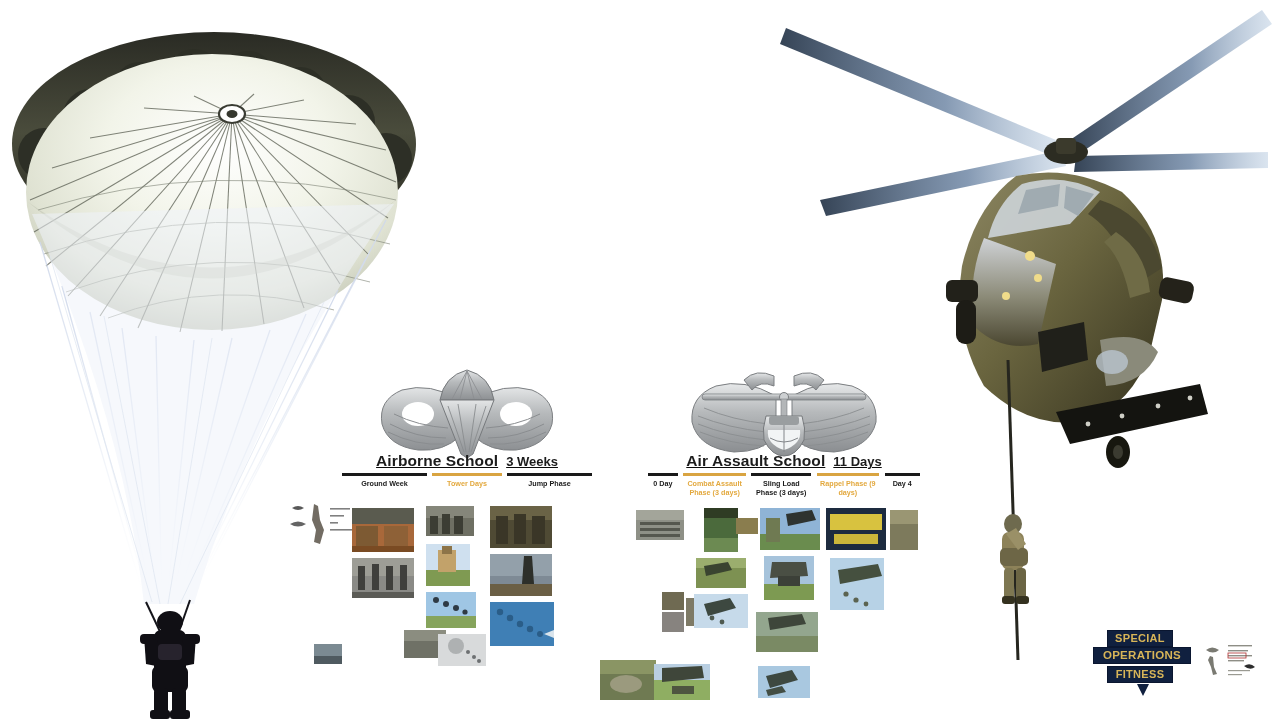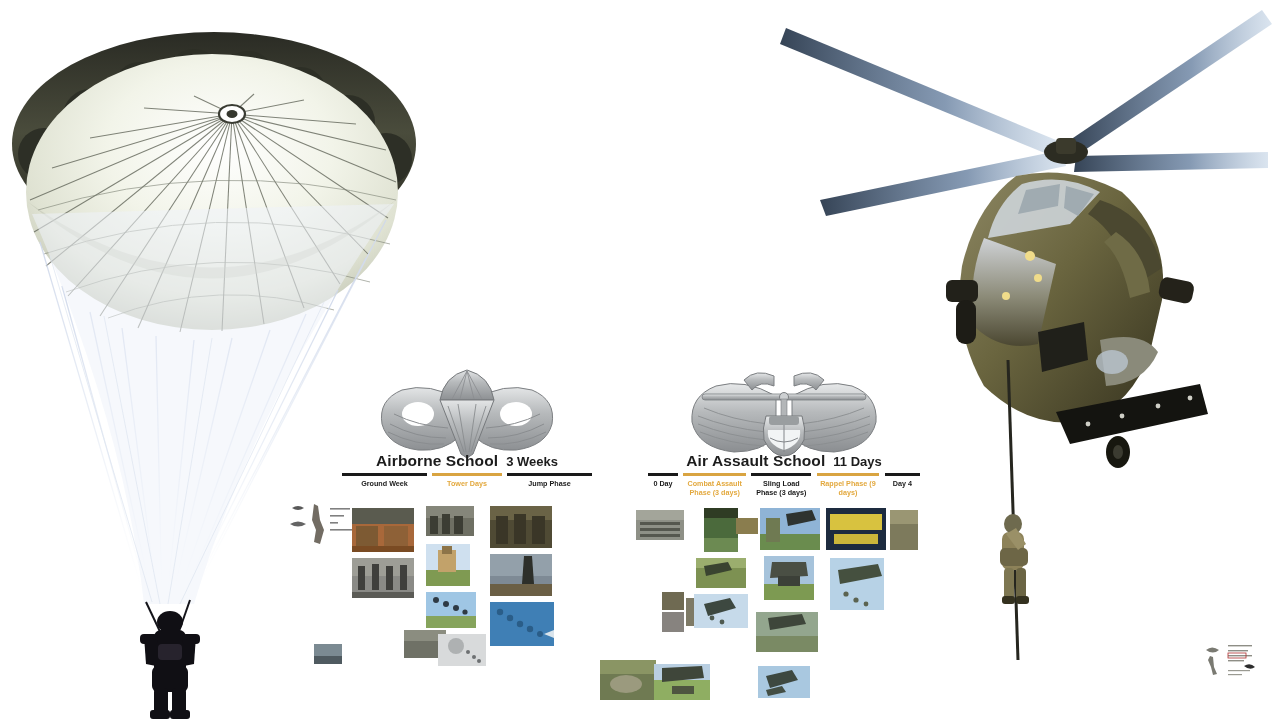--- a/index.html
+++ b/index.html
@@ -21,31 +21,31 @@
   
   .heli-wrap{position:absolute;left:770px;top:0px;width:510px;height:660px;z-index:10;}
 
   
   .tl{position:absolute;z-index:30;}
   .tl-airborne{left:342px;top:362px;width:250px;}
   .tl-assault{left:648px;top:362px;width:272px;}
 
   .badge-row{display:flex;justify-content:center;align-items:flex-end;height:96px;}
   .school-row{display:flex;align-items:baseline;justify-content:center;gap:8px;
-              margin-top:-6px;}
+              margin-top:-6px;text-decoration:underline;}
   .school-name{font-size:15.5px;font-weight:bold;color:#1c1c1c;letter-spacing:.1px;}
   .school-dur{font-size:13px;font-weight:bold;color:#1c1c1c;}
 
   .bar-row{display:flex;margin-top:3px;}
   .seg{height:3px;}
   .seg.dark{background:#1a1a1a;}
   .seg.amber{background:#d9a441;}
   .seg.gap{background:transparent;}
 
-  .lbl-row{display:flex;margin-top:3px;justify-content:flex-end;}
+  .lbl-row{display:flex;margin-top:3px;}
   .lbl{font-size:7.2px;font-weight:bold;line-height:1.25;text-align:center;}
   .lbl.dark{color:#1a1a1a;}
   .lbl.amber{color:#e3a93f;}
 
   
   .collage{position:absolute;z-index:20;}
 
   
   .sof{position:absolute;left:1093px;top:626px;width:100px;height:74px;z-index:45;}
   .sof-band{position:absolute;left:0;background:#10203f;color:#d8b558;
@@ -604,20 +604,28 @@
          <rect x="72" y="186" width="22" height="8" fill="#4e5540"></rect>
         </g>
       <g>
           <rect x="158" y="166" width="52" height="32" fill="#a9c8e0"></rect>
          <path d="M166 176 l26 -6 l6 10 l-28 8 z" fill="#3d4840"></path>
          <path d="M166 190 l16 -4 l4 6 l-18 4 z" fill="#434e44"></path>
         </g>
     </svg>
   </div>
 
+  <div class="sof">
+    <div class="sof-band sof-b1">SPECIAL</div>
+    <div class="sof-band sof-b2">OPERATIONS</div>
+    <div class="sof-band sof-b3">FITNESS</div>
+    <svg width="100" height="74" viewBox="0 0 100 74" style="position:absolute;left:0;top:0;">
+      <path d="M10 58 L90 58 L56 58 L50 70 L44 58 Z" fill="#10203f"></path>
+    </svg>
+  </div>
 
   <div class="sof-thumb">
     <svg width="58" height="42" viewBox="0 0 58 42">
       <rect x="0" y="0" width="58" height="42" fill="#ffffff"></rect>
       <g fill="#7a7a72">
         <path d="M6 10 q6 -5 13 0 q-6 5 -13 0"></path>
         <path d="M10 16 l3 1 l1 10 l3 7 l-4 1 l-2 -8 l-3 -7 z"></path>
       </g>
       <g fill="#8e8e86">
         <rect x="28" y="5" width="24" height="1.4"></rect>

